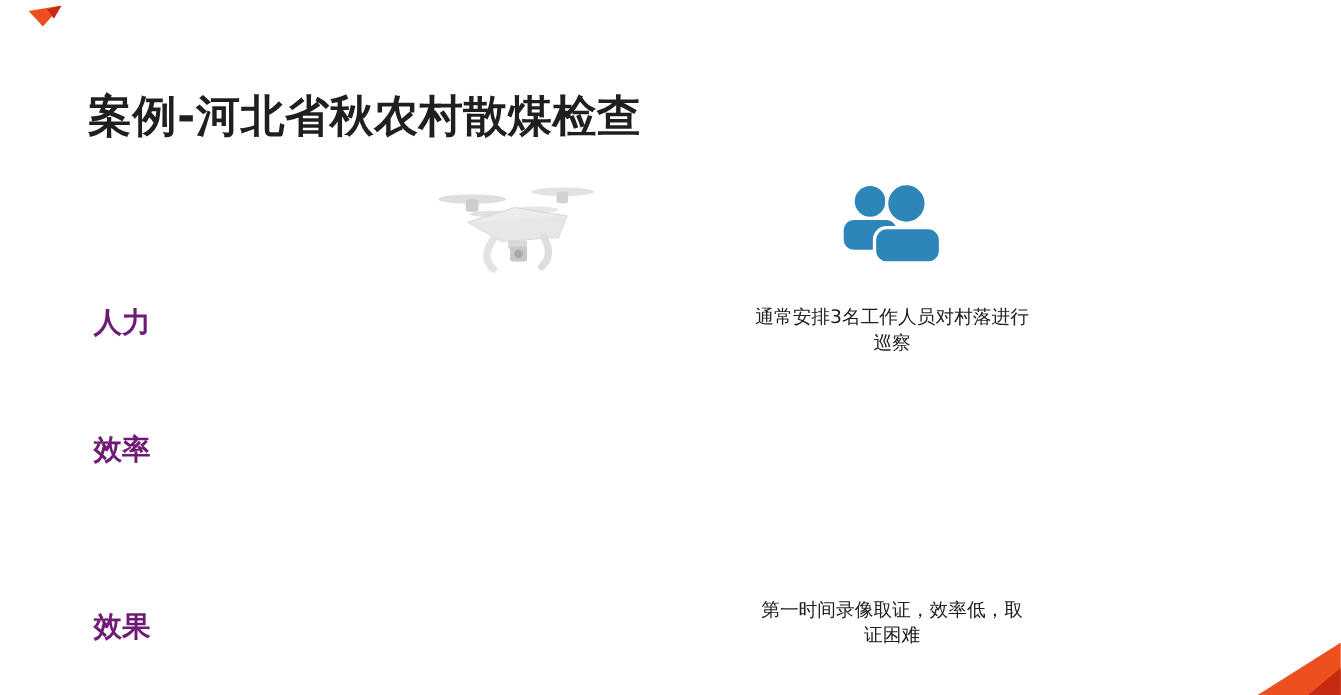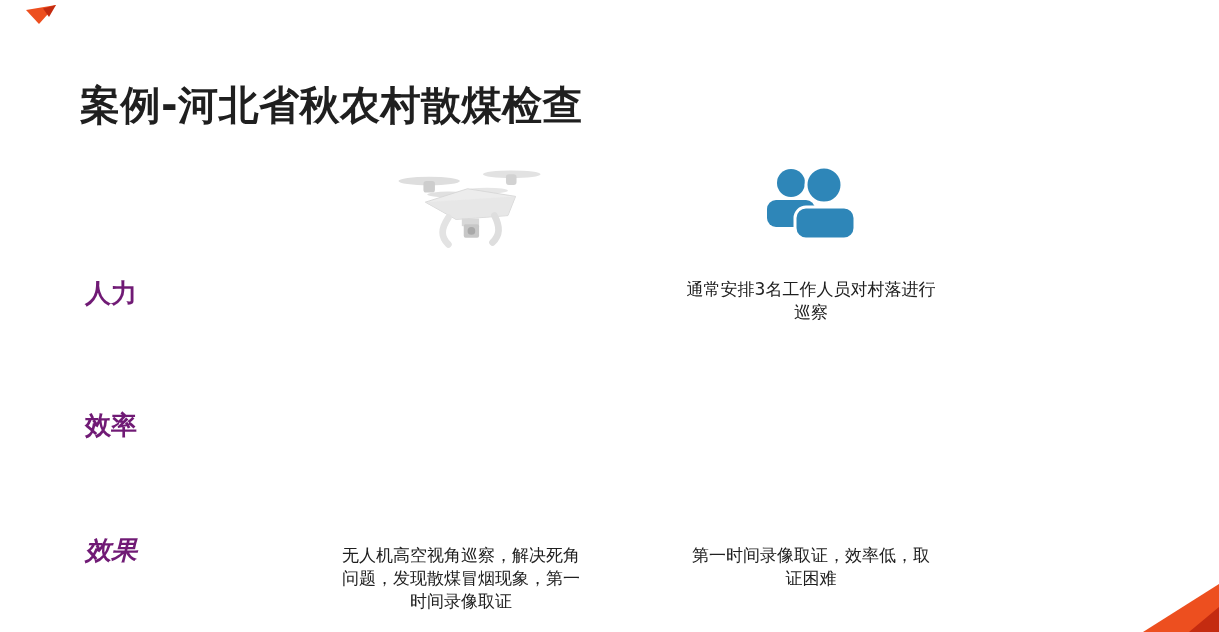--- a/index.html
+++ b/index.html
@@ -67,22 +67,22 @@
   }
   .row-label {
     position: absolute;
     left: 85px;
     font-size: 26px;
     font-weight: 700;
     color: #701a75;
     white-space: nowrap;
   }
   .r1l { top: 276px; }
-  .r2l { top: 408px; }
-  .r3l { top: 533px; font-style: italic; }
+  .r2l { top: 391px; }
+  .r3l { top: 552px; }
   .cell {
     position: absolute;
     font-size: 17px;
     line-height: 23px;
     color: #202020;
     text-align: center;
   }
   .c2 { left: 336px; width: 250px; }
   .c3 { left: 684px; width: 254px; }
   .r1 { top: 278px; }
@@ -131,21 +131,20 @@
       </g>
     </svg>
   </div>
 
   <div class="row-label r1l">人力</div>
   <div class="cell c3 r1">通常安排3名工作人员对村落进行巡察</div>
 
   <div class="row-label r2l">效率</div>
 
   <div class="row-label r3l">效果</div>
-  <div class="cell c2 r3">无人机高空视角巡察，解决死角问题，发现散煤冒烟现象，第一时间录像取证</div>
   <div class="cell c3 r3">第一时间录像取证，效率低，取证困难</div>
 
   <svg class="corner-br" viewBox="0 0 76 48" aria-hidden="true">
     <polygon points="0,48 76,48 76,0" fill="#ED4F1F"></polygon>
     <polygon points="46,48 76,48 76,23" fill="#C42B10"></polygon>
   </svg>
 
 </div>
 
 </body></html>

